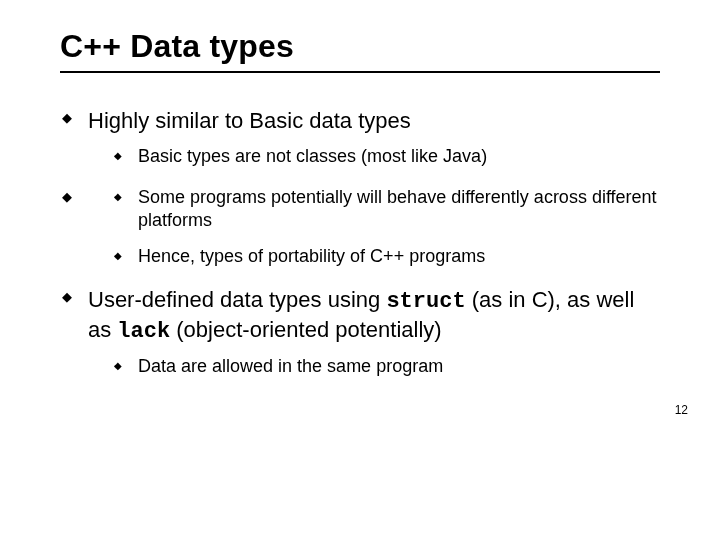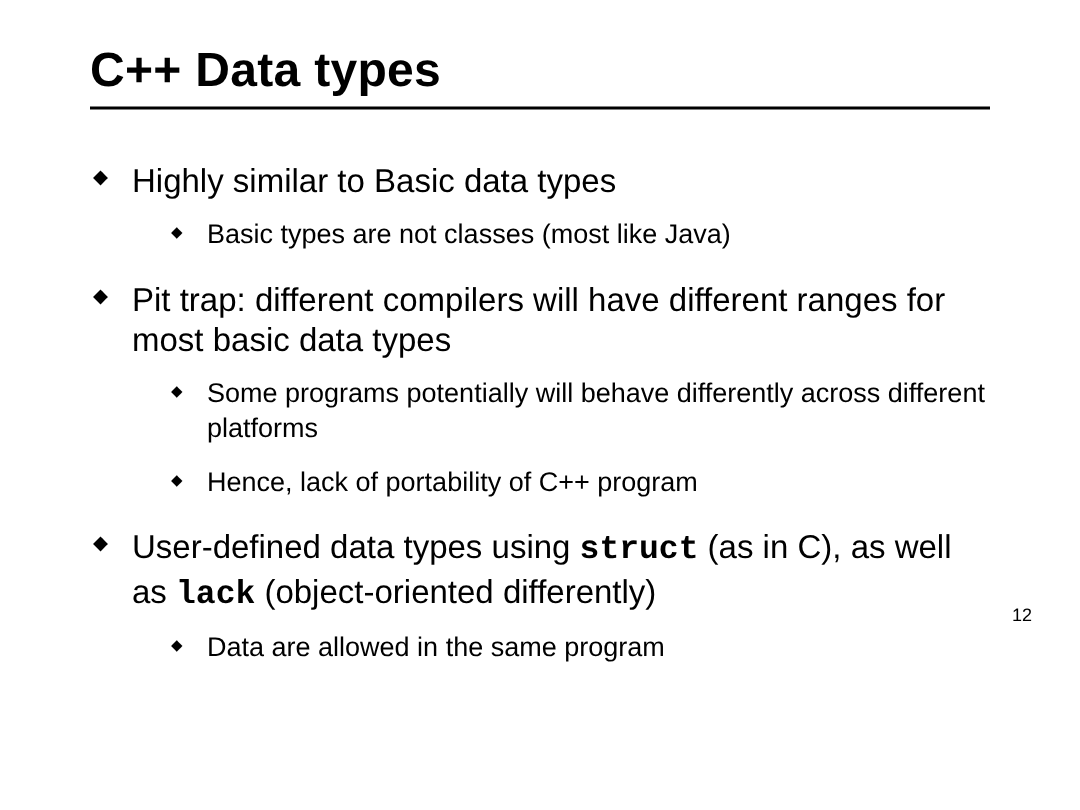--- a/index.html
+++ b/index.html
@@ -88,33 +88,32 @@
     <li>
       <span>Highly similar to Basic data types</span>
       <ul class="lvl2">
         <li>
           <span>Basic types are not classes (most like Java)</span>
         </li>
       </ul>
     </li>
 
     <li>
-      <span>Pit trap: different compilers will have different ranges for most basic data types</span>
       <ul class="lvl2">
         <li>
           <span>Some programs potentially will behave differently across different platforms</span>
         </li>
         <li>
-          <span>Hence, lack of portability of C++ program</span>
+          <span>Hence, types of portability of C++ programs</span>
         </li>
       </ul>
     </li>
 
     <li>
-      <span>User-defined data types using </span><span class="code">struct</span><span> (as in C), as well as </span><span class="code">lack</span><span> (object-oriented differently)</span>
+      <span>User-defined data types using </span><span class="code">struct</span><span> (as in C), as well as </span><span class="code">lack</span><span> (object-oriented potentially)</span>
       <ul class="lvl2">
         <li>
           <span>Data are allowed in the same program</span>
         </li>
       </ul>
     </li>
   </ul>
 
   <div class="pagenum">12</div>
 </div>

